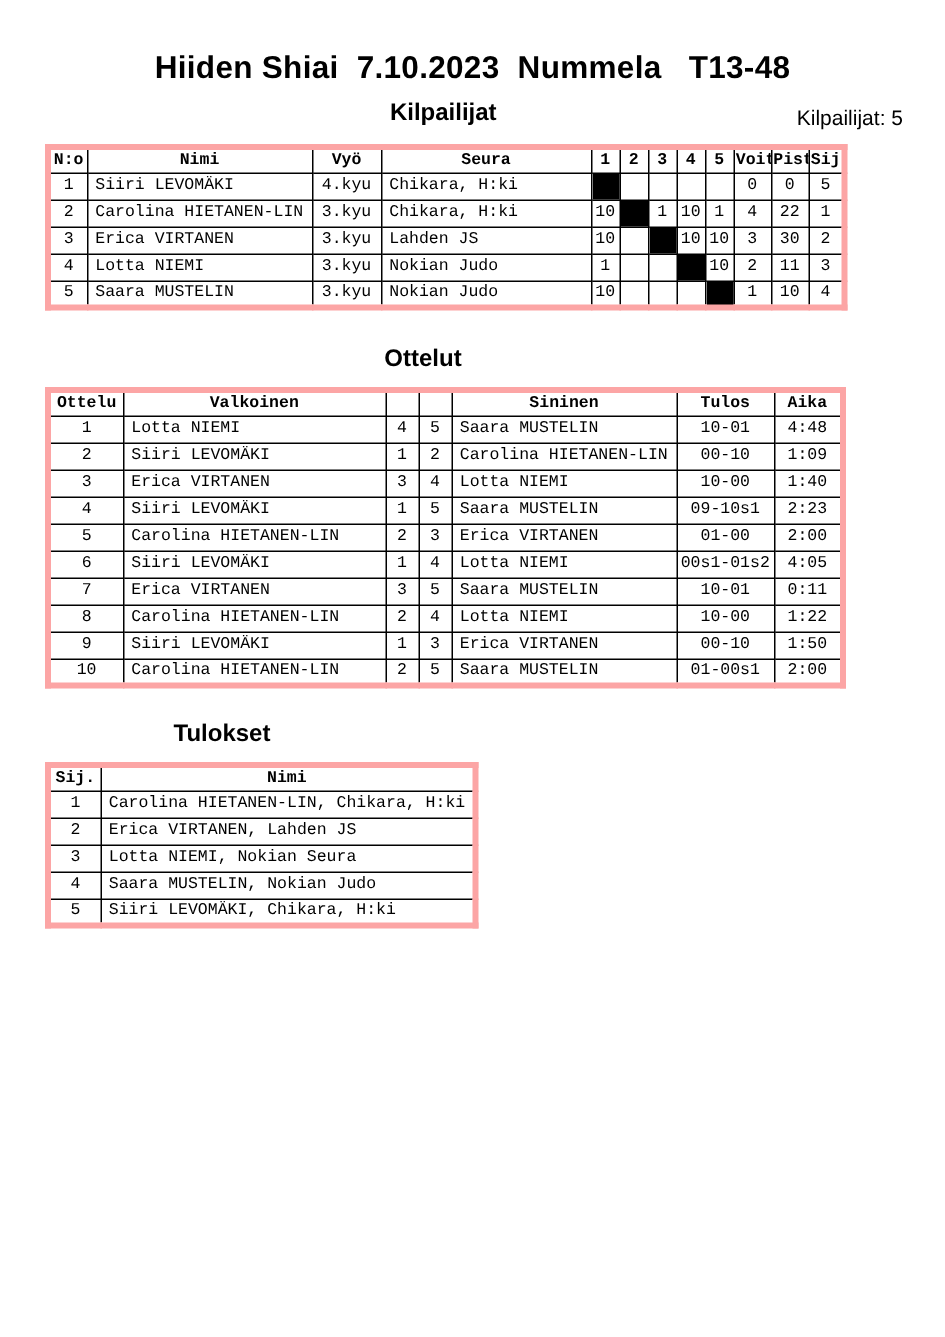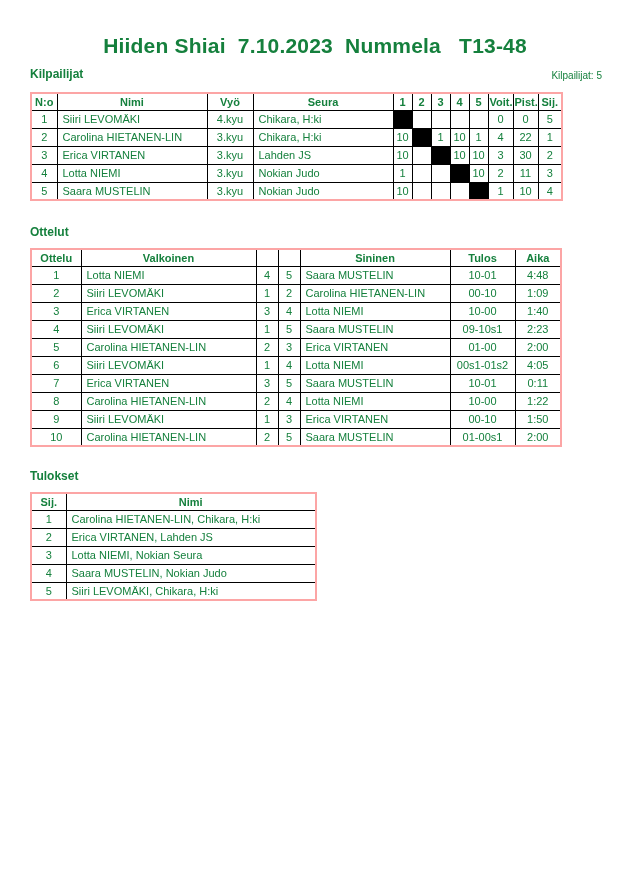--- a/index.html
+++ b/index.html
@@ -1,35 +1,35 @@
 <!DOCTYPE html>
 <html><head>
 <meta charset="utf-8">
 <style>
   * { box-sizing: border-box; }
   html, body { margin: 0; padding: 0; background: #ffffff; }
   .page {
     width: 630px; height: 891px; position: relative; overflow: hidden;
-    background: #ffffff; color: #15803d;
+    background: #ffffff; color: #000000;
     font-family: "Liberation Sans", sans-serif;
   }
   .doc-title {
     padding-top: 34px; text-align: center;
     font-size: 21px; font-weight: bold; white-space: pre; letter-spacing: 0.2px;
   }
-  .count-label { position: absolute; top: 70px; right: 28px; font-size: 10px; }
+  .count-label { position: absolute; top: 70px; right: 28px; font-size: 14px; }
   .section { margin-left: 30px; }
-  .section-heading { font-weight: bold; font-size: 12px; }
+  .section-heading { font-weight: bold; font-size: 16px; text-align: center; }
   .sec1 { width: 531px; margin-top: 9px; }
   .sec1 .section-heading { margin-bottom: 11px; }
   .sec2 { width: 504px; margin-top: 24px; }
   .sec2 .section-heading { margin-bottom: 9px; }
   .sec3 { width: 236px; margin-top: 22px; }
   .sec3 .section-heading { margin-bottom: 9px; }
-  table.t { border-collapse: collapse; table-layout: fixed; border: 2px solid #fca5a5; background: #fff; }
+  table.t { border-collapse: collapse; table-layout: fixed; border: 4px solid #fca5a5; background: #fff; font-family: Liberation Mono, monospace; }
   .t1 { width: 531px; }
   .t2 { width: 530px; }
   .t3 { width: 285px; }
   .t th, .t td {
     border: 1px solid #000; font-size: 11px; height: 18px;
     padding: 0 2px; overflow: hidden; white-space: nowrap;
   }
   .t th { font-weight: bold; text-align: center; padding: 0 1px; height: 17px; }
   .t td.l { text-align: left; padding-left: 5px; }
   .t td.c { text-align: center; }

